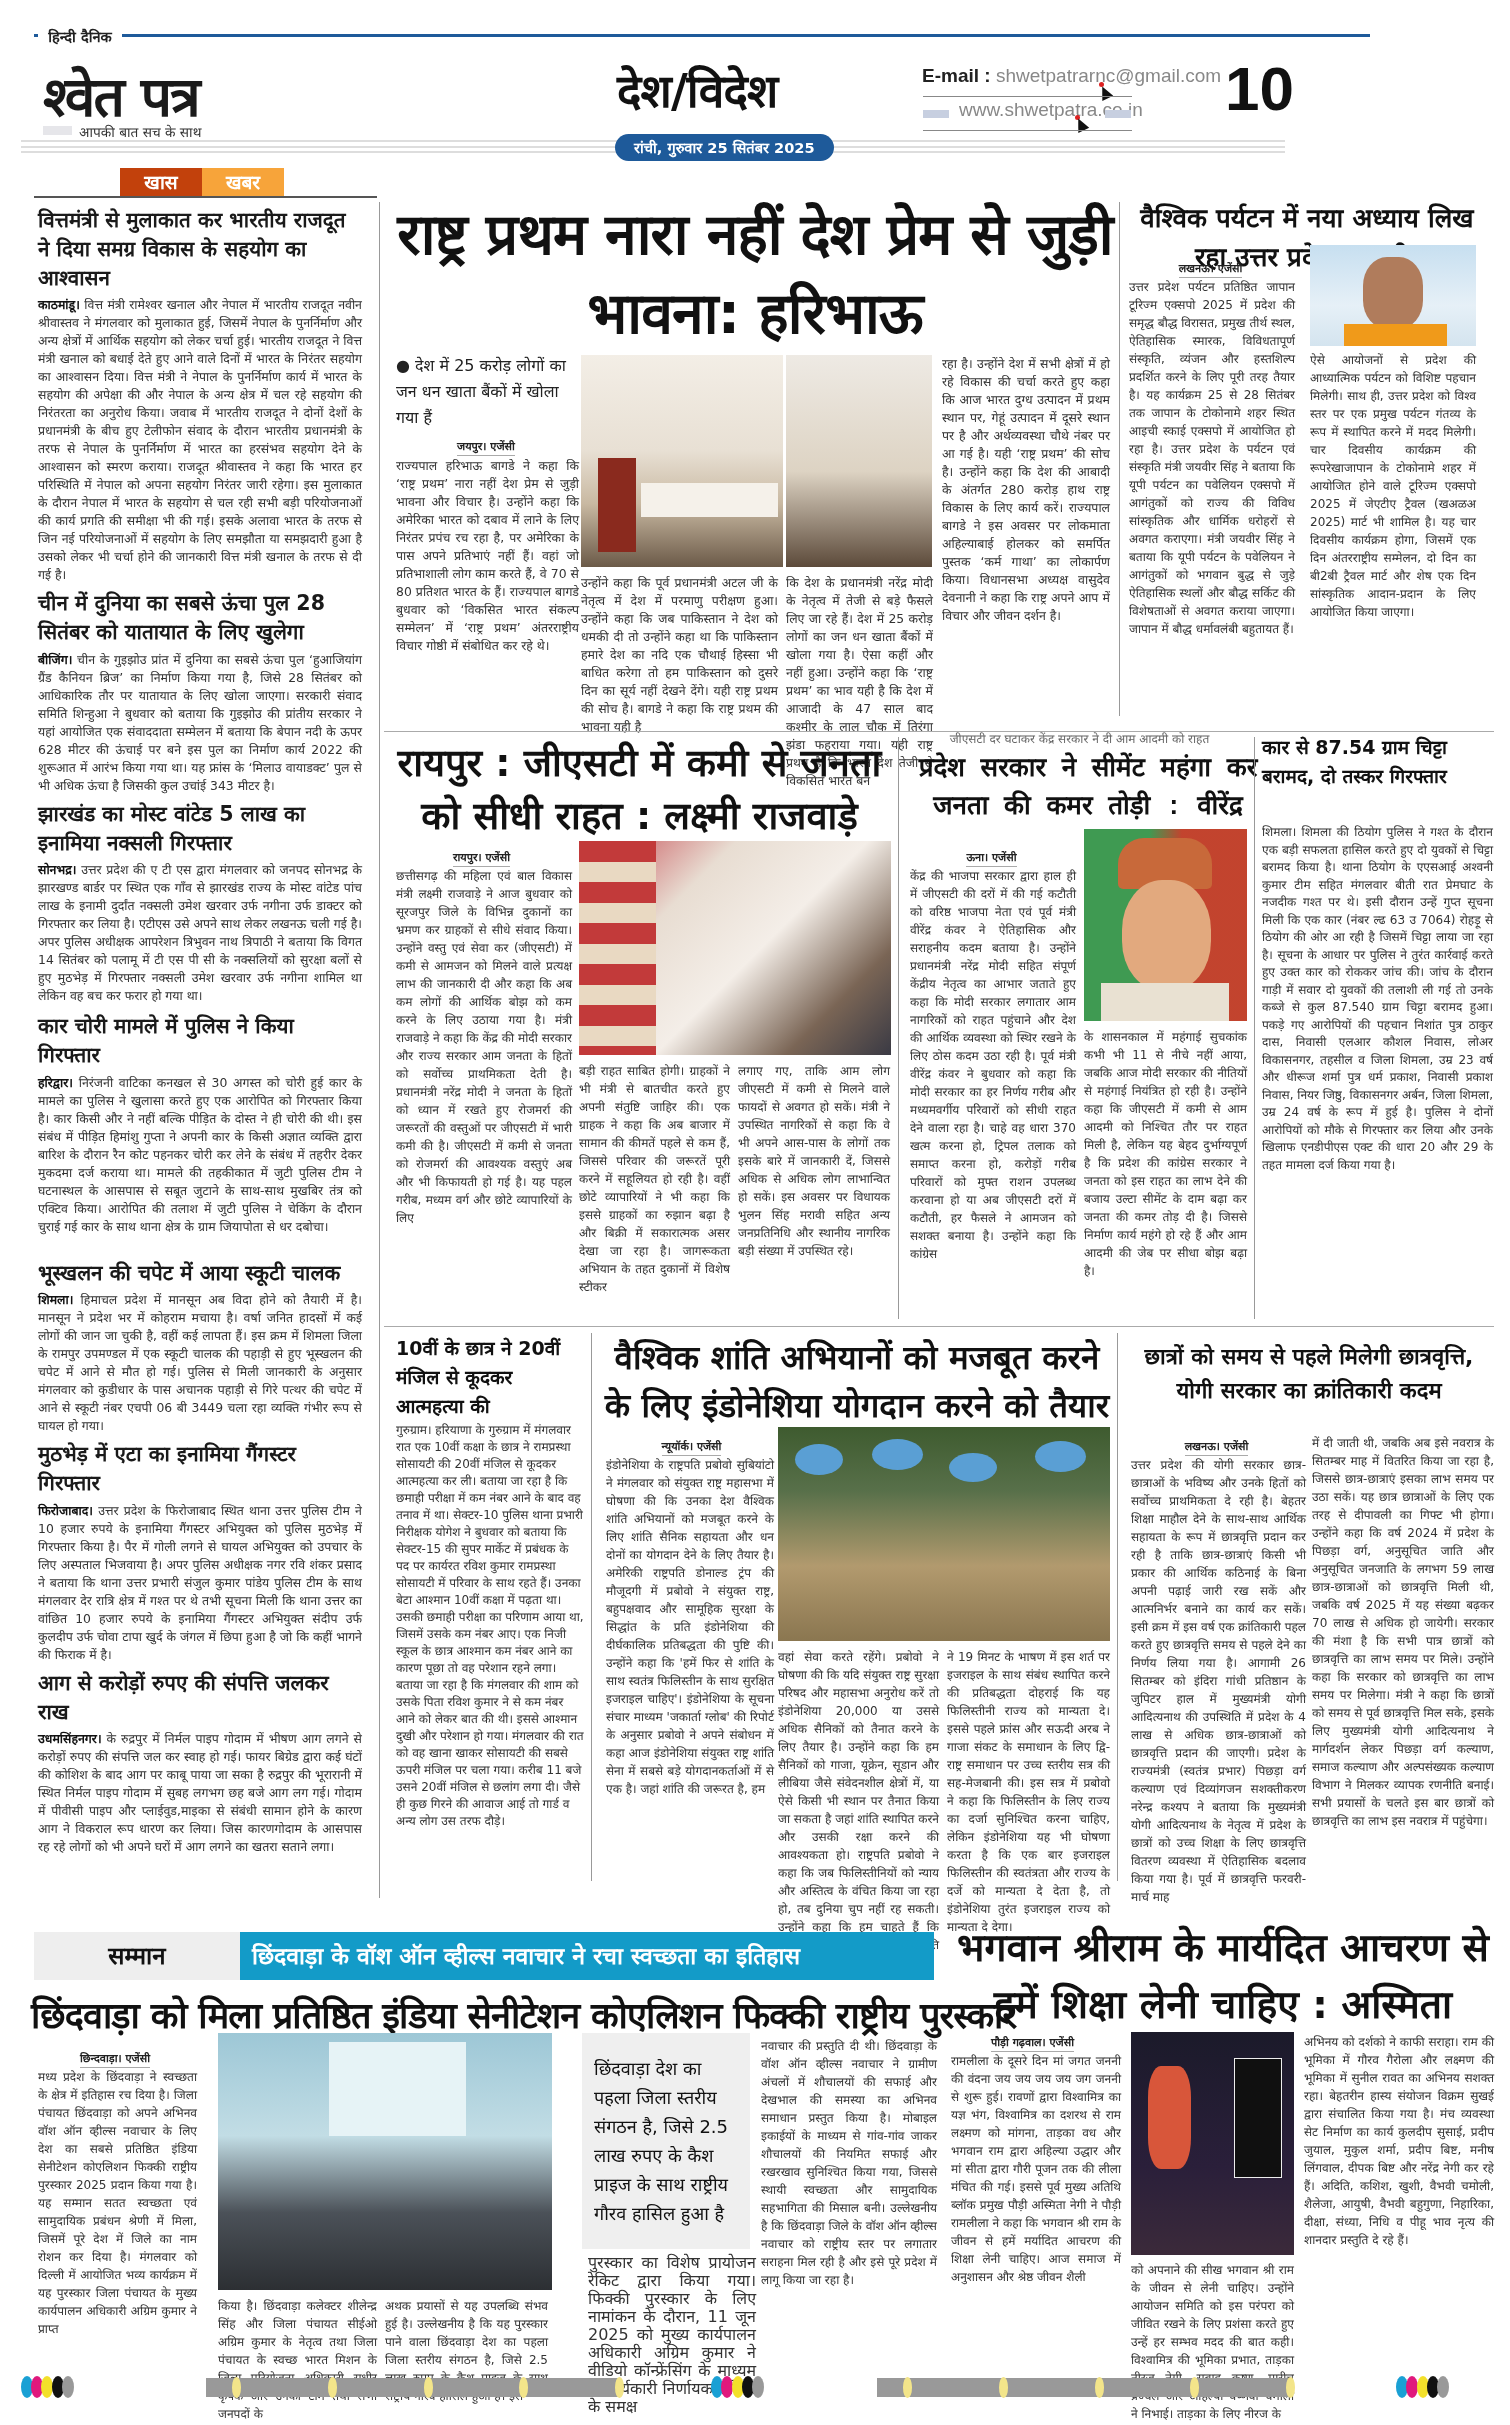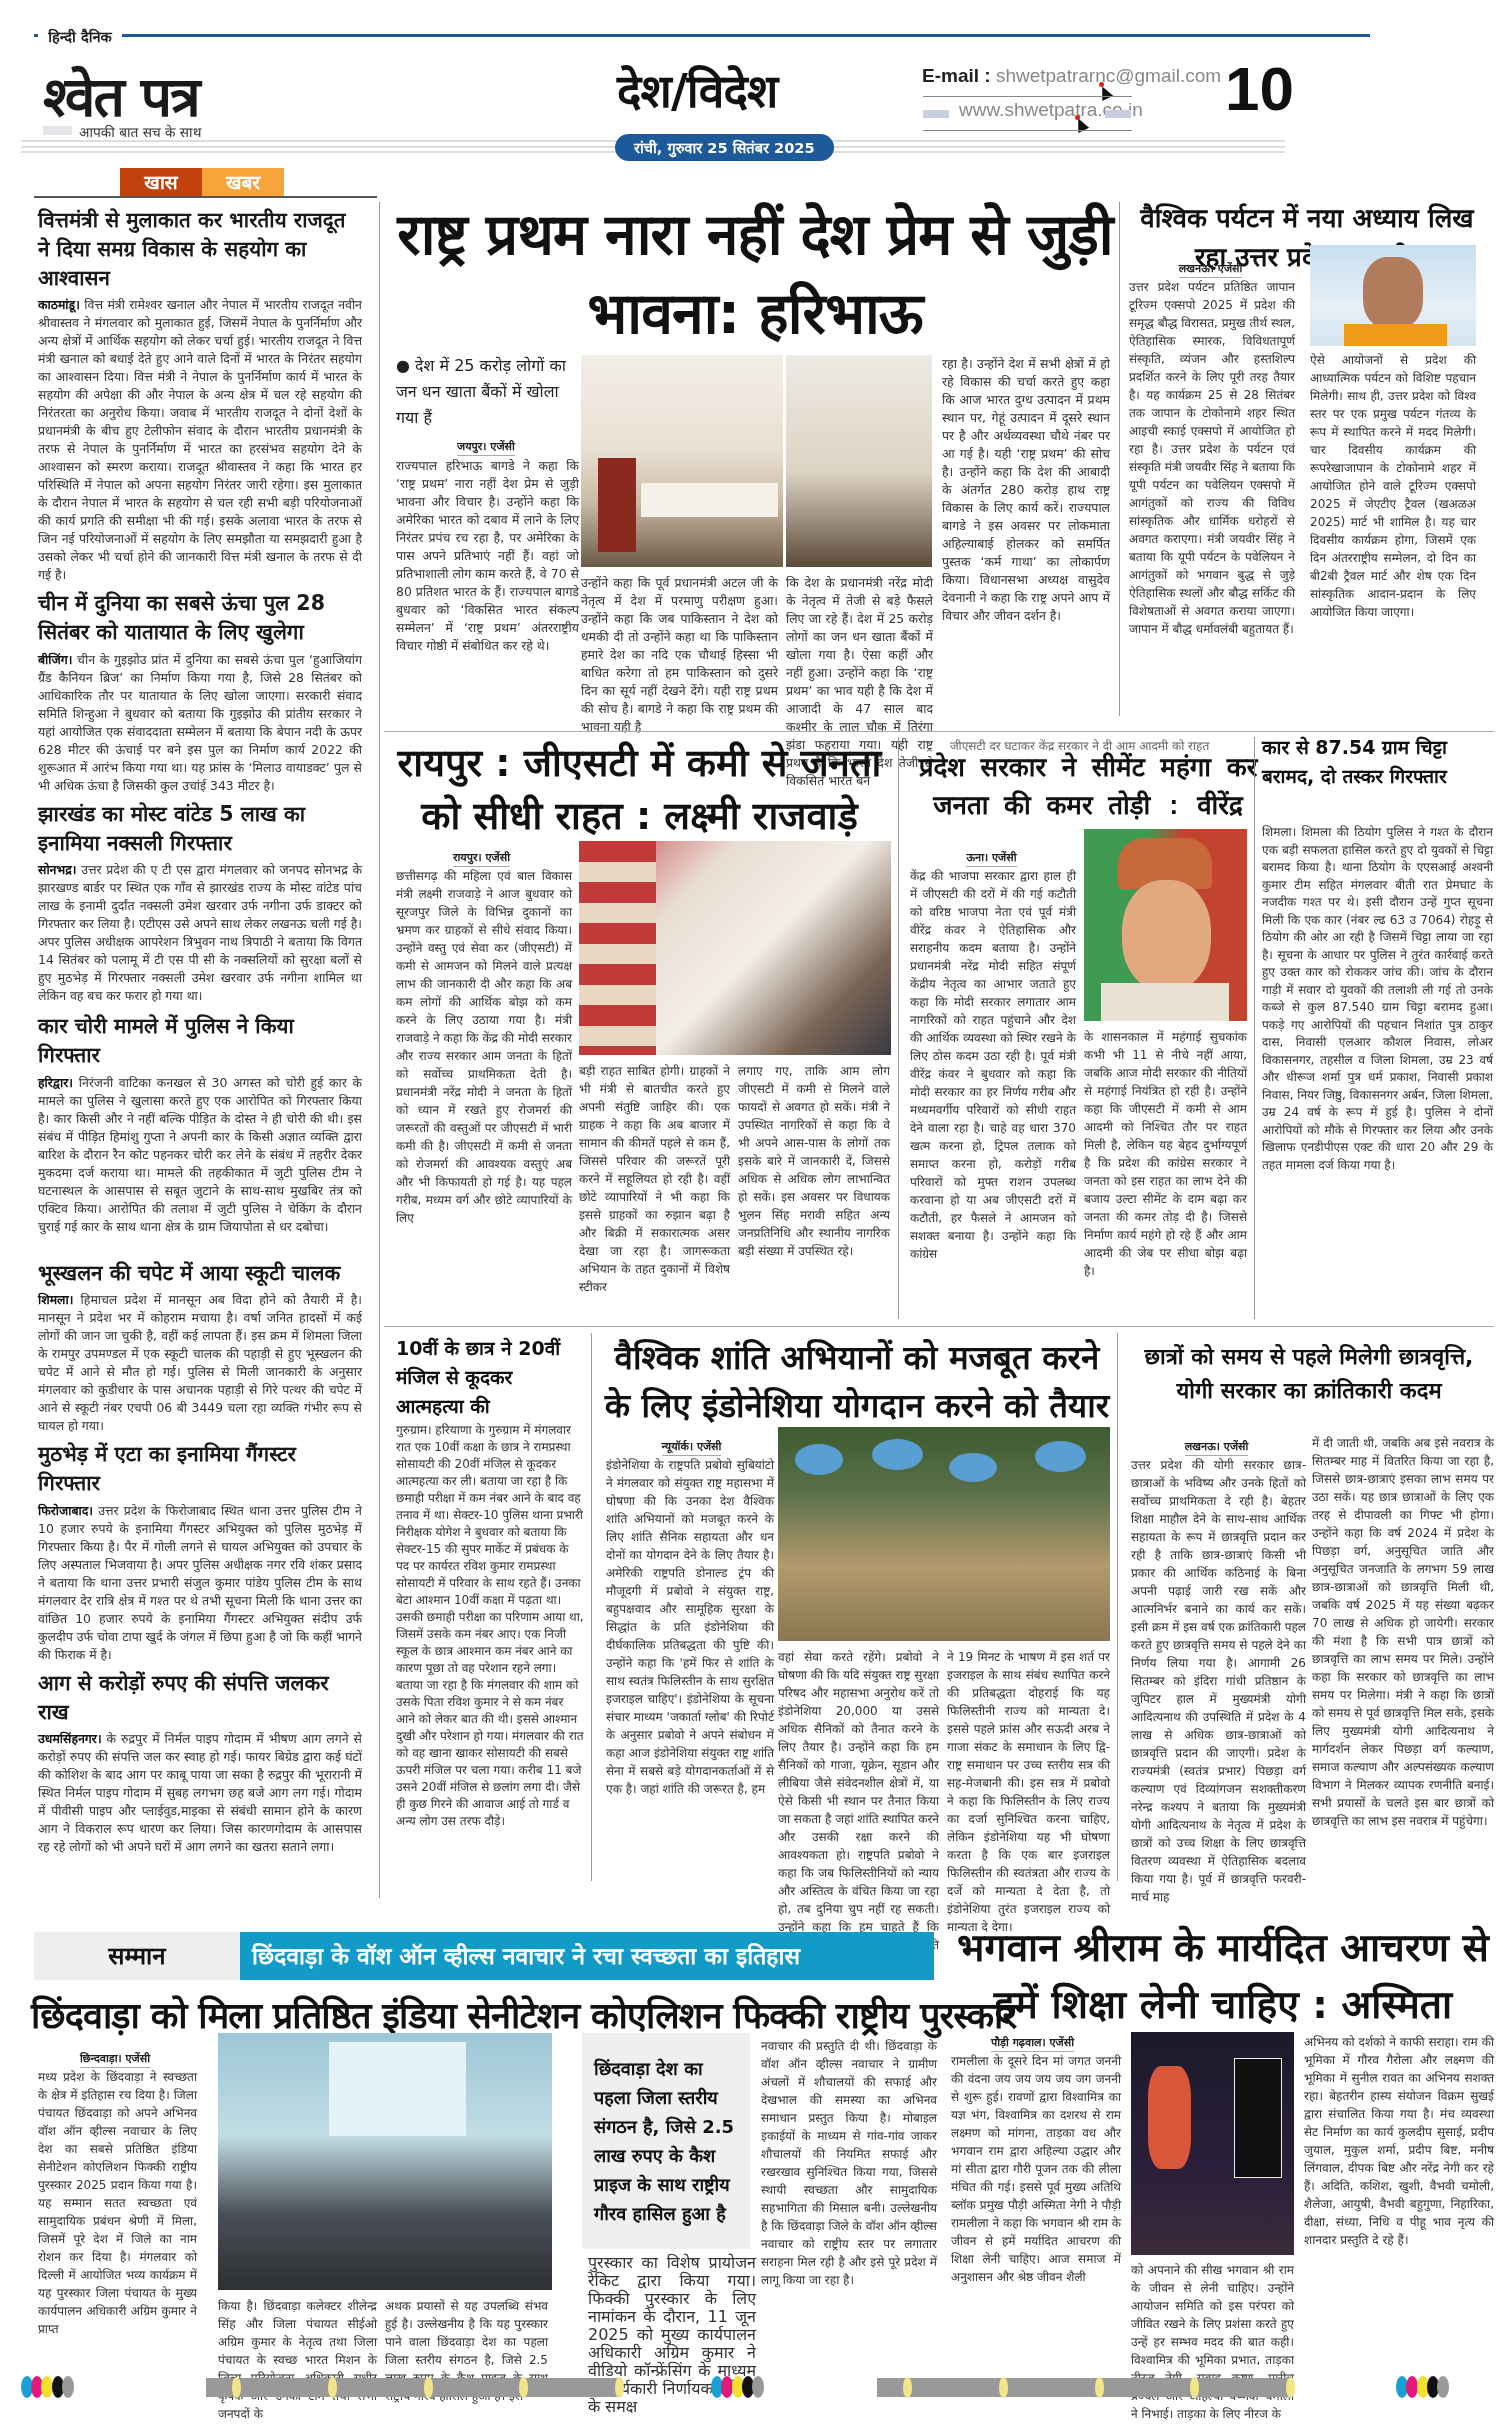--- a/index.html
+++ b/index.html
@@ -149,21 +149,21 @@
   <span class="dateline">रायपुर। एजेंसी</span>
 </div>
 <div class="abs body-txt" style="left:396px;top:867px;width:176px;font-size:12px;">छत्तीसगढ़ की महिला एवं बाल विकास मंत्री लक्ष्मी राजवाड़े ने आज बुधवार को सूरजपुर जिले के विभिन्न दुकानों का भ्रमण कर ग्राहकों से सीधे संवाद किया। उन्होंने वस्तु एवं सेवा कर (जीएसटी) में कमी से आमजन को मिलने वाले प्रत्यक्ष लाभ की जानकारी दी और कहा कि अब कम लोगों की आर्थिक बोझ को कम करने के लिए उठाया गया है। मंत्री राजवाड़े ने कहा कि केंद्र की मोदी सरकार और राज्य सरकार आम जनता के हितों को सर्वोच्च प्राथमिकता देती है। प्रधानमंत्री नरेंद्र मोदी ने जनता के हितों को ध्यान में रखते हुए रोजमर्रा की जरूरतों की वस्तुओं पर जीएसटी में भारी कमी की है। जीएसटी में कमी से जनता को रोजमर्रा की आवश्यक वस्तुएं अब और भी किफायती हो गई है। यह पहल गरीब, मध्यम वर्ग और छोटे व्यापारियों के लिए</div>
 <div class="abs photo" style="left:579px;top:841px;width:312px;height:214px;background:linear-gradient(135deg,#c4404a 0%,#e8ddd2 30%,#f4eee8 55%,#7a6555 80%,#3a3a44 100%);">
   <div style="position:absolute;left:0;top:0;width:77px;height:214px;background:repeating-linear-gradient(180deg,#c23a3a 0 20.6px,#e9d9c2 20.6px 41px);"></div>
 </div>
 <div class="abs body-txt" style="left:579px;top:1062px;width:151px;font-size:12px;">बड़ी राहत साबित होगी। ग्राहकों ने भी मंत्री से बातचीत करते हुए अपनी संतुष्टि जाहिर की। एक ग्राहक ने कहा कि अब बाजार में सामान की कीमतें पहले से कम हैं, जिससे परिवार की जरूरतें पूरी करने में सहूलियत हो रही है। वहीं छोटे व्यापारियों ने भी कहा कि इससे ग्राहकों का रुझान बढ़ा है और बिक्री में सकारात्मक असर देखा जा रहा है। जागरूकता अभियान के तहत दुकानों में विशेष स्टीकर</div>
 <div class="abs body-txt" style="left:738px;top:1062px;width:152px;font-size:12px;">लगाए गए, ताकि आम लोग जीएसटी में कमी से मिलने वाले फायदों से अवगत हो सकें। मंत्री ने उपस्थित नागरिकों से कहा कि वे भी अपने आस-पास के लोगों तक इसके बारे में जानकारी दें, जिससे अधिक से अधिक लोग लाभान्वित हो सकें। इस अवसर पर विधायक भुलन सिंह मरावी सहित अन्य जनप्रतिनिधि और स्थानीय नागरिक बड़ी संख्या में उपस्थित रहे।</div>
 <div class="abs col-rule" style="left:898px;top:737px;height:582px;"></div>
 
-<div class="abs" style="left:908px;top:730px;width:343px;font-size:12px;color:#666;text-align:center;margin-top:7px;">जीएसटी दर घटाकर केंद्र सरकार ने दी आम आदमी को राहत</div>
+<div class="abs" style="left:908px;top:730px;width:343px;font-size:12px;color:#666;text-align:center;">जीएसटी दर घटाकर केंद्र सरकार ने दी आम आदमी को राहत</div>
 <div class="abs h-lg" style="left:908px;top:750px;width:360px;font-size:26px;line-height:38px;font-family:Liberation Mono, monospace;">प्रदेश सरकार ने सीमेंट महंगा कर जनता की कमर तोड़ी : वीरेंद्र</div>
 <div class="abs" style="left:910px;top:848px;width:163px;text-align:center;">
   <span class="dateline">ऊना। एजेंसी</span>
 </div>
 <div class="abs body-txt" style="left:910px;top:867px;width:166px;font-size:12px;">केंद्र की भाजपा सरकार द्वारा हाल ही में जीएसटी की दरों में की गई कटौती को वरिष्ठ भाजपा नेता एवं पूर्व मंत्री वीरेंद्र कंवर ने ऐतिहासिक और सराहनीय कदम बताया है। उन्होंने प्रधानमंत्री नरेंद्र मोदी सहित संपूर्ण केंद्रीय नेतृत्व का आभार जताते हुए कहा कि मोदी सरकार लगातार आम नागरिकों को राहत पहुंचाने और देश की आर्थिक व्यवस्था को स्थिर रखने के लिए ठोस कदम उठा रही है। पूर्व मंत्री वीरेंद्र कंवर ने बुधवार को कहा कि मोदी सरकार का हर निर्णय गरीब और मध्यमवर्गीय परिवारों को सीधी राहत देने वाला रहा है। चाहे वह धारा 370 खत्म करना हो, ट्रिपल तलाक को समाप्त करना हो, करोड़ों गरीब परिवारों को मुफ्त राशन उपलब्ध करवाना हो या अब जीएसटी दरों में कटौती, हर फैसले ने आमजन को सशक्त बनाया है। उन्होंने कहा कि कांग्रेस</div>
 <div class="abs photo" style="left:1084px;top:829px;width:163px;height:192px;background:#3f9a52;">
   <div style="position:absolute;left:0;top:0;width:163px;height:192px;background:linear-gradient(90deg,#3f9a52 0%,#3f9a52 40%,#d13a2a 60%,#d13a2a 100%);opacity:0.9;"></div>
   <div style="position:absolute;left:34px;top:8.6px;width:94px;height:51px;border-radius:26px 26px 5.1px 5.1px;background:#c8693a;"></div>
   <div style="position:absolute;left:38px;top:51px;width:89px;height:111px;border-radius:45%;background:#e2a97e;"></div>
   <div style="position:absolute;left:17px;top:154px;width:128px;height:38px;background:#e9e1d2;"></div>
@@ -208,21 +208,21 @@
 <div class="abs" style="left:38px;top:2049px;width:154px;text-align:center;">
   <span class="dateline">छिन्दवाड़ा। एजेंसी</span>
 </div>
 <div class="abs body-txt" style="left:38px;top:2068px;width:159px;font-size:12px;">मध्य प्रदेश के छिंदवाड़ा ने स्वच्छता के क्षेत्र में इतिहास रच दिया है। जिला पंचायत छिंदवाड़ा को अपने अभिनव वॉश ऑन व्हील्स नवाचार के लिए देश का सबसे प्रतिष्ठित इंडिया सेनीटेशन कोएलिशन फिक्की राष्ट्रीय पुरस्कार 2025 प्रदान किया गया है। यह सम्मान सतत स्वच्छता एवं सामुदायिक प्रबंधन श्रेणी में मिला, जिसमें पूरे देश में जिले का नाम रोशन कर दिया है। मंगलवार को दिल्ली में आयोजित भव्य कार्यक्रम में यह पुरस्कार जिला पंचायत के मुख्य कार्यपालन अधिकारी अग्रिम कुमार ने प्राप्त</div>
 <div class="abs photo" style="left:218px;top:2033px;width:334px;height:257px;background:linear-gradient(180deg,#9dc7d6 0%,#c2dde5 40%,#4b5158 70%,#2c2f33 100%);">
   <div style="position:absolute;left:111px;top:8.6px;width:137px;height:94px;background:#e6f3f6;"></div>
 </div>
 <div class="abs body-txt" style="left:218px;top:2297px;width:159px;font-size:12px;">किया है। छिंदवाड़ा कलेक्टर शीलेन्द्र सिंह और जिला पंचायत सीईओ अग्रिम कुमार के नेतृत्व तथा जिला पंचायत के स्वच्छ भारत मिशन के जिला परियोजना अधिकारी सुधीर कृपक और उनकी टीम तथा सभी जनपदों के</div>
 <div class="abs body-txt" style="left:385px;top:2297px;width:163px;font-size:12px;">अथक प्रयासों से यह उपलब्धि संभव हुई है। उल्लेखनीय है कि यह पुरस्कार पाने वाला छिंदवाड़ा देश का पहला जिला स्तरीय संगठन है, जिसे 2.5 लाख रुपए के कैश प्राइज के साथ राष्ट्रीय गौरव हासिल हुआ है। इस</div>
 <div class="abs box-grey" style="left:582px;top:2033px;width:168px;height:216px;padding:20.6px 12px;">
-  <div style="font-size:18px;font-weight:bold;line-height:29px;color:#111;">छिंदवाड़ा देश का पहला जिला स्तरीय संगठन है, जिसे 2.5 लाख रुपए के कैश प्राइज के साथ राष्ट्रीय गौरव हासिल हुआ है</div>
+  <div style="font-size:18px;font-weight:normal;line-height:29px;color:#111;">छिंदवाड़ा देश का पहला जिला स्तरीय संगठन है, जिसे 2.5 लाख रुपए के कैश प्राइज के साथ राष्ट्रीय गौरव हासिल हुआ है</div>
 </div>
 <div class="abs body-txt" style="left:582px;top:2254px;width:168px;font-size:16px;margin-left:6px;">पुरस्कार का विशेष प्रायोजन रेकिट द्वारा किया गया। फिक्की पुरस्कार के लिए नामांकन के दौरान, 11 जून 2025 को मुख्य कार्यपालन अधिकारी अग्रिम कुमार ने वीडियो कॉन्फ्रेंसिंग के माध्यम से कार्यकारी निर्णायक समिति के समक्ष</div>
 <div class="abs body-txt" style="left:761px;top:2037px;width:176px;font-size:12px;">नवाचार की प्रस्तुति दी थी। छिंदवाड़ा के वॉश ऑन व्हील्स नवाचार ने ग्रामीण अंचलों में शौचालयों की सफाई और देखभाल की समस्या का अभिनव समाधान प्रस्तुत किया है। मोबाइल इकाईयों के माध्यम से गांव-गांव जाकर शौचालयों की नियमित सफाई और रखरखाव सुनिश्चित किया गया, जिससे स्थायी स्वच्छता और सामुदायिक सहभागिता की मिसाल बनी। उल्लेखनीय है कि छिंदवाड़ा जिले के वॉश ऑन व्हील्स नवाचार को राष्ट्रीय स्तर पर लगातार सराहना मिल रही है और इसे पूरे प्रदेश में लागू किया जा रहा है।</div>
 
 <div class="abs" style="left:949px;top:1919px;width:548px;font-size:39px;font-weight:bold;line-height:57px;color:#111;text-align:center;">भगवान श्रीराम के मार्यदित आचरण से हमें शिक्षा लेनी चाहिए : अस्मिता</div>
 <div class="abs" style="left:951px;top:2033px;width:163px;text-align:center;">
   <span class="dateline">पौड़ी गढ़वाल। एजेंसी</span>
 </div>
 <div class="abs body-txt" style="left:951px;top:2052px;width:170px;font-size:12px;">रामलीला के दूसरे दिन मां जगत जननी की वंदना जय जय जय जय जग जननी से शुरू हुई। रावणों द्वारा विश्वामित्र का यज्ञ भंग, विश्वामित्र का दशरथ से राम लक्ष्मण को मांगना, ताड़का वध और भगवान राम द्वारा अहिल्या उद्धार और मां सीता द्वारा गौरी पूजन तक की लीला मंचित की गई। इससे पूर्व मुख्य अतिथि ब्लॉक प्रमुख पौड़ी अस्मिता नेगी ने पौड़ी रामलीला ने कहा कि भगवान श्री राम के जीवन से हमें मर्यादित आचरण की शिक्षा लेनी चाहिए। आज समाज में अनुशासन और श्रेष्ठ जीवन शैली</div>
 <div class="abs photo" style="left:1131px;top:2032px;width:163px;height:223px;background:linear-gradient(180deg,#1b1a2a 0%,#2a1f3a 60%,#3b2a3a 100%);">

